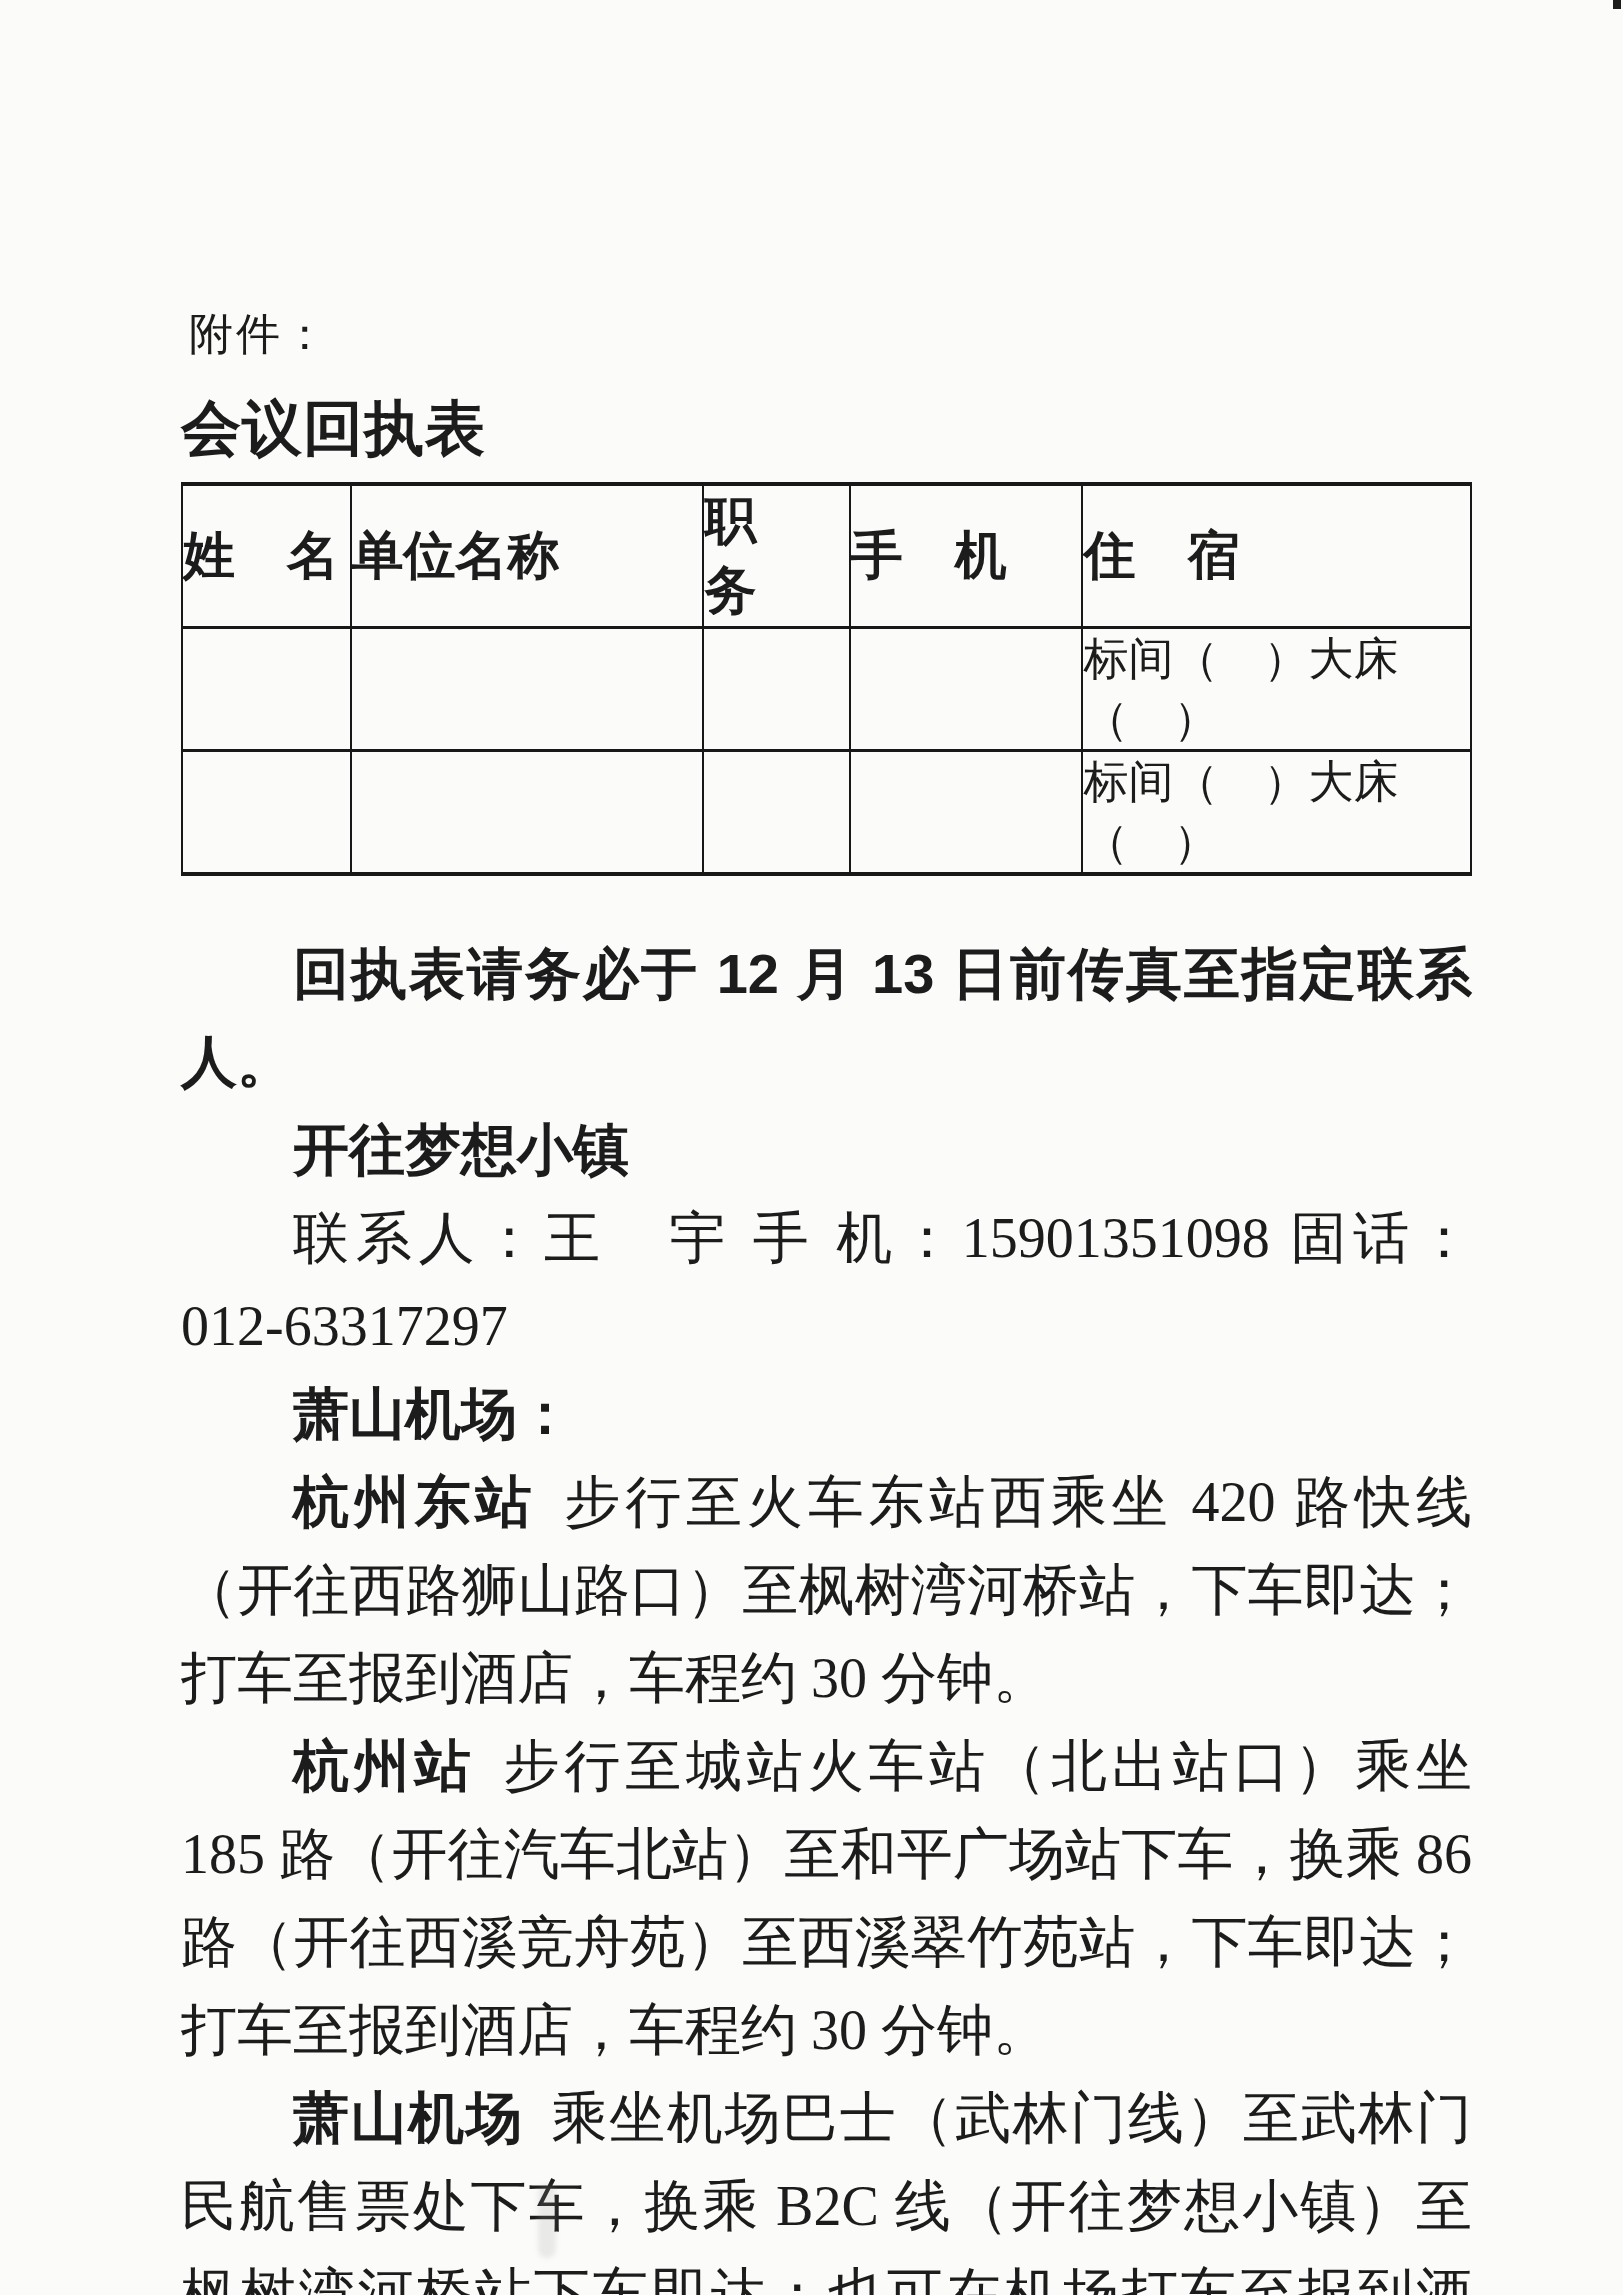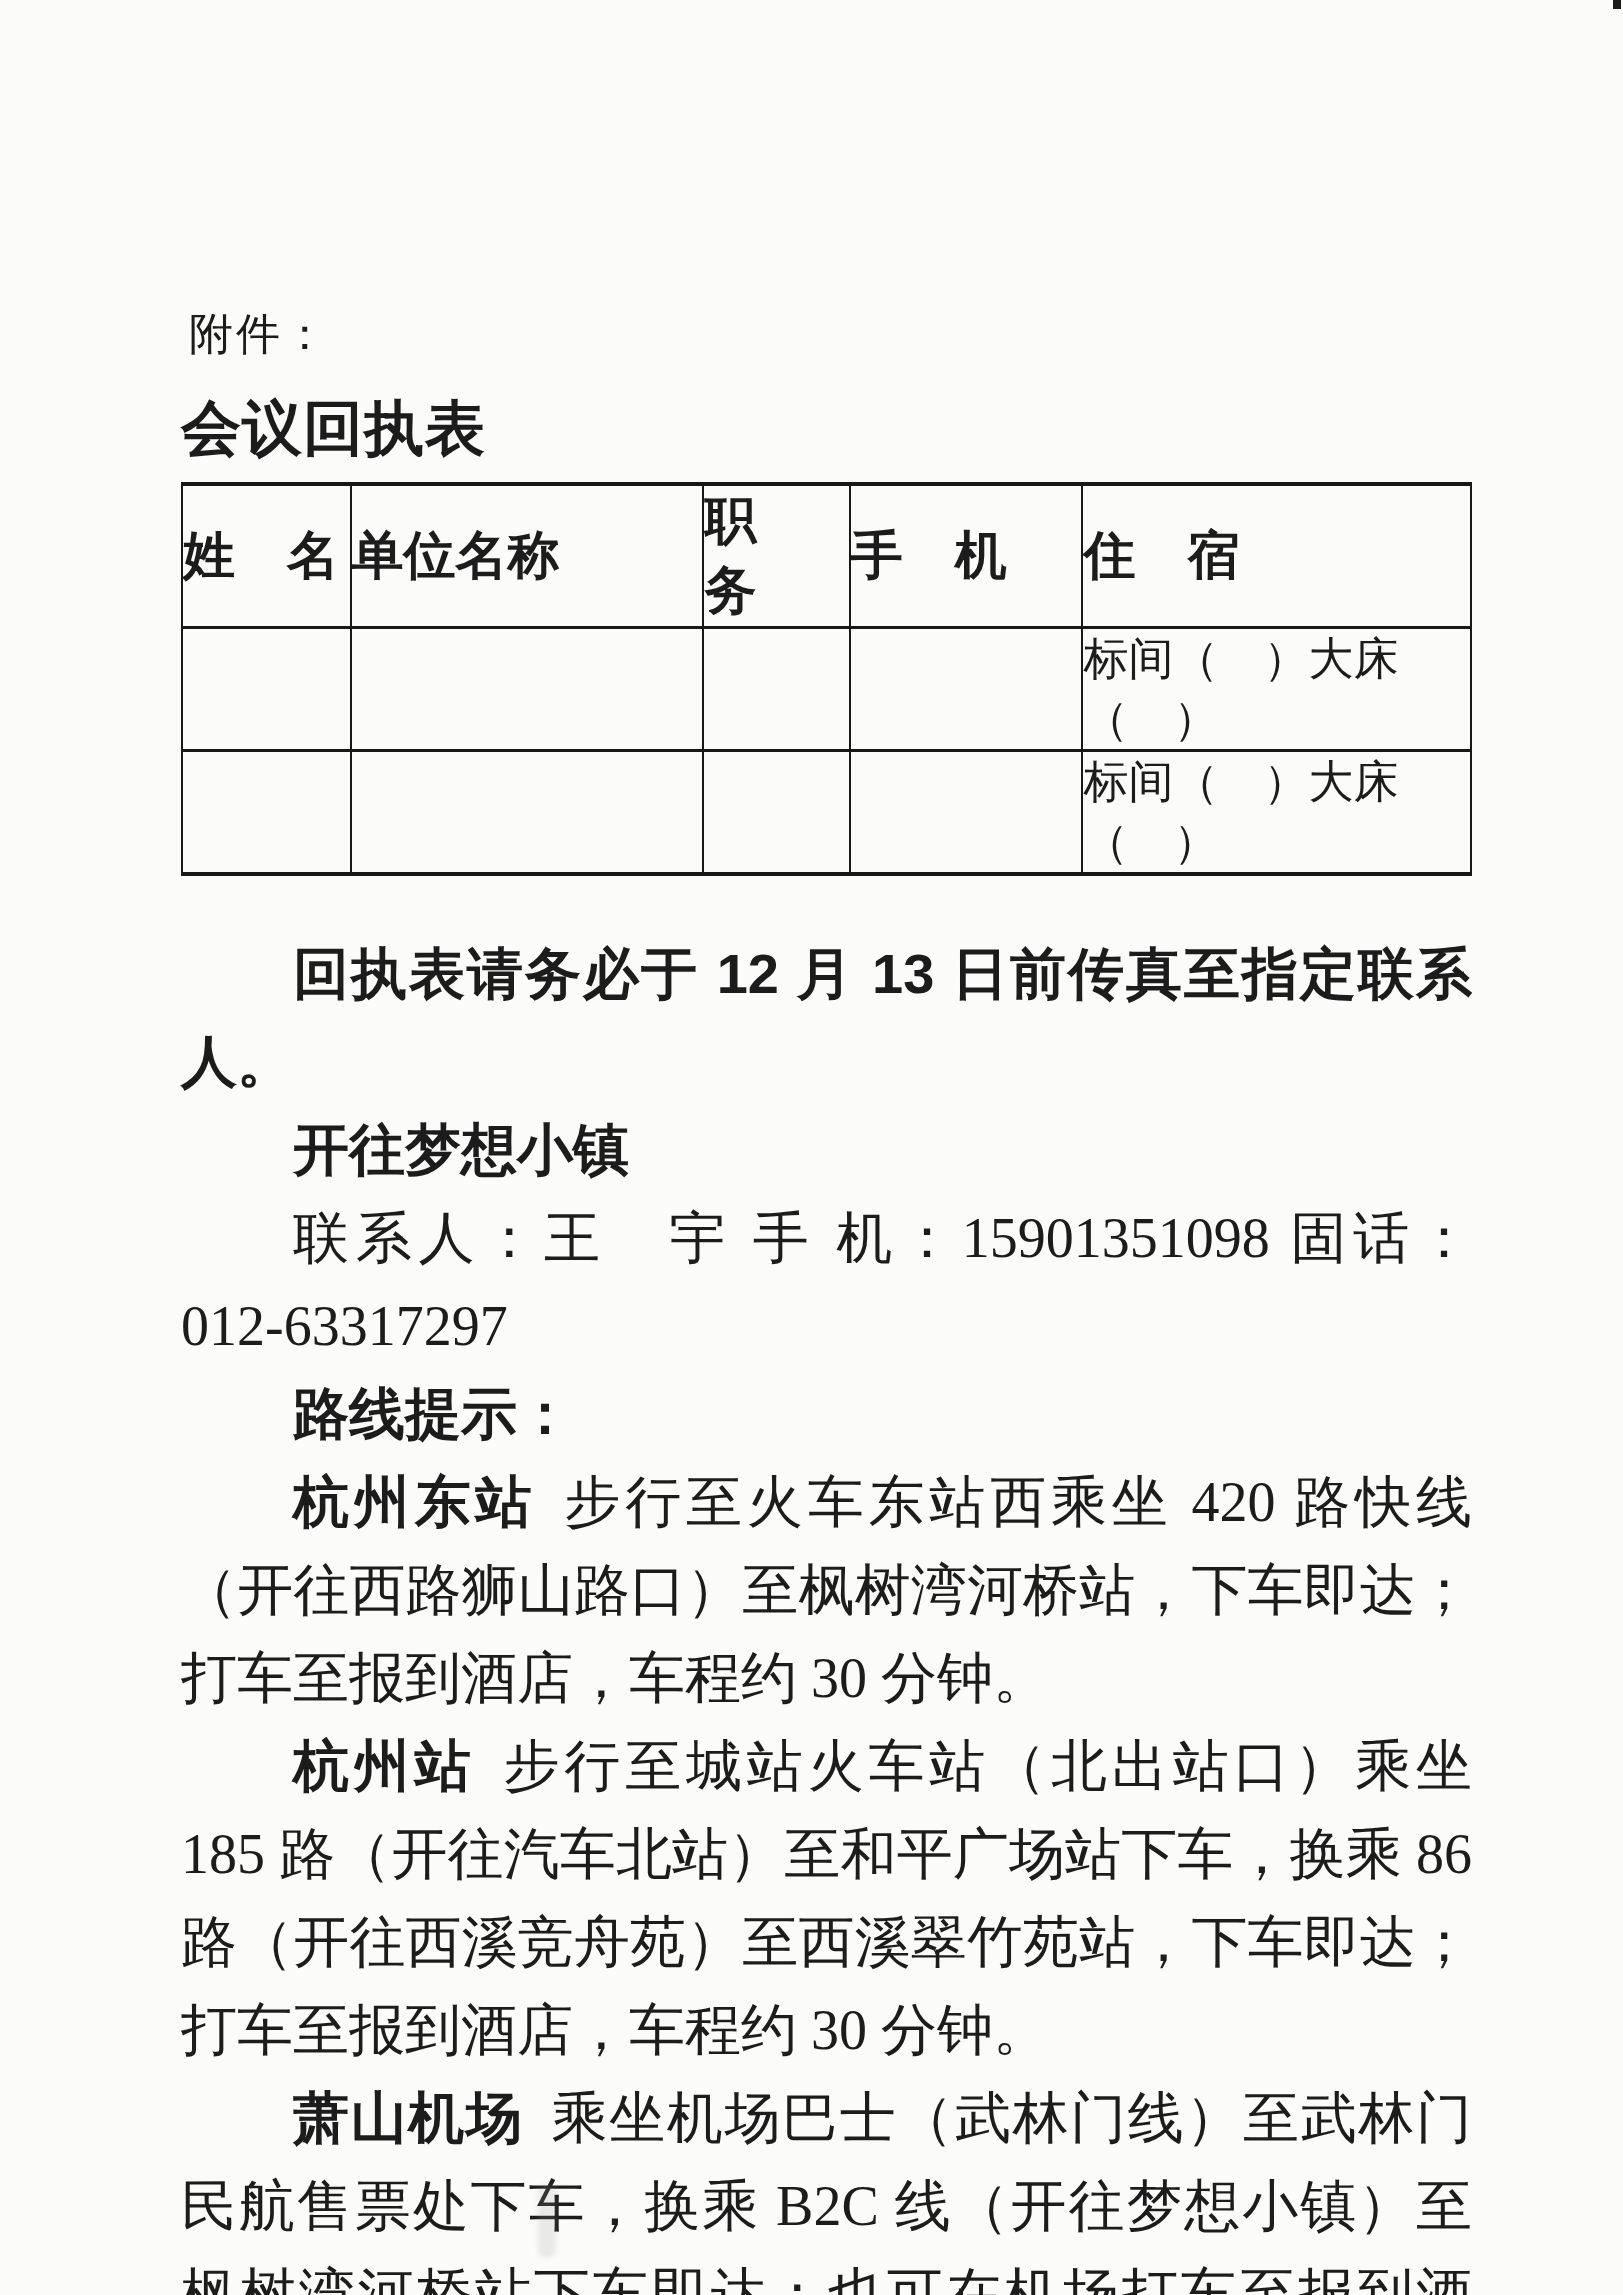--- a/index.html
+++ b/index.html
@@ -151,21 +151,21 @@
     </tbody>
   </table>
 
   <div class="bodytext">
     <p class="notice">回执表请务必于 12 月 13 日前传真至指定联系人。</p>
 
     <p class="org">开往梦想小镇</p>
     <p class="contact-line">联系人：王　宇 手 机：15901351098 固话：012-63317297</p>
 
 
-    <p class="route-heading">路线提示：</p>
+    <p class="route-heading">萧山机场：</p>
 
     <p class="route"><span class="route-lead">杭州东站</span><span class="route-text">步行至火车东站西乘坐 420 路快线（开往西路狮山路口）至枫树湾河桥站，下车即达；打车至报到酒店，车程约 30 分钟。</span></p>
 
     <p class="route"><span class="route-lead">杭州站</span><span class="route-text">步行至城站火车站（北出站口）乘坐 185 路（开往汽车北站）至和平广场站下车，换乘 86 路（开往西溪竞舟苑）至西溪翠竹苑站，下车即达；打车至报到酒店，车程约 30 分钟。</span></p>
 
     <p class="route"><span class="route-lead">萧山机场</span><span class="route-text">乘坐机场巴士（武林门线）至武林门民航售票处下车，换乘 B2C 线（开往梦想小镇）至枫树湾河桥站下车即达；也可在机场打车至报到酒店，车程约 1 小时。</span></p>
   </div>
 
 </div>
 

